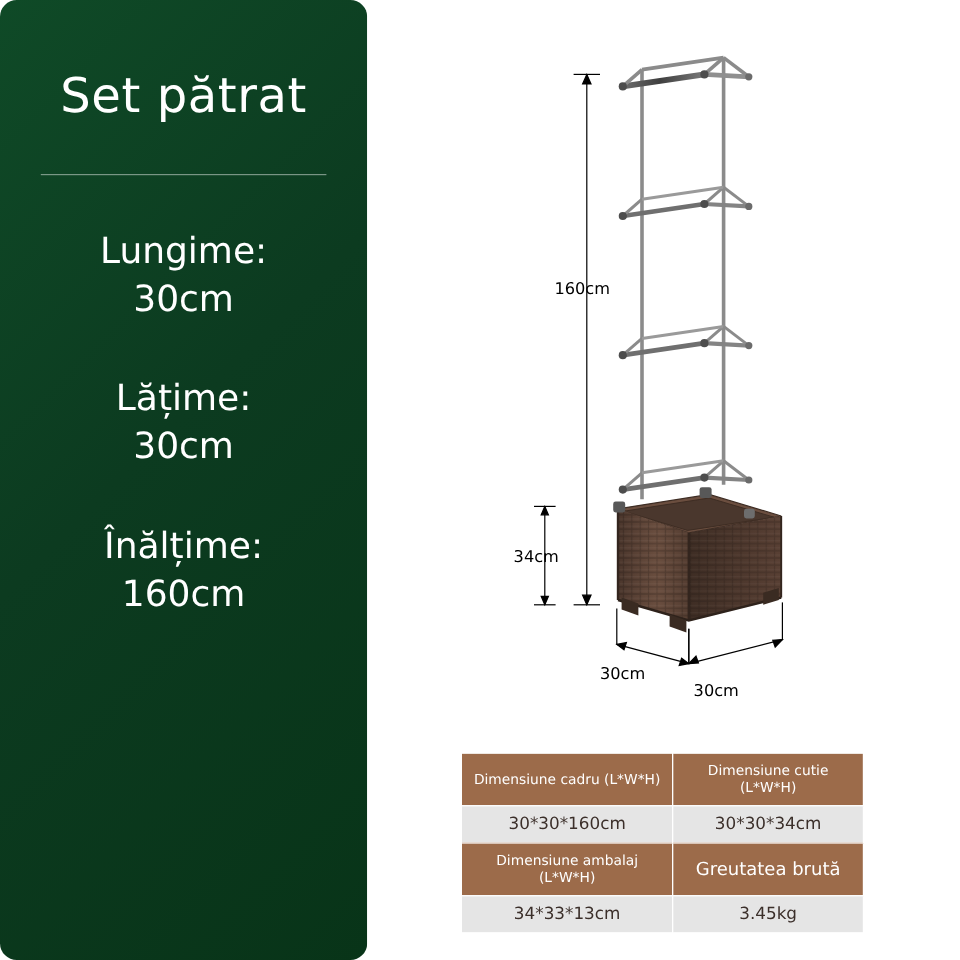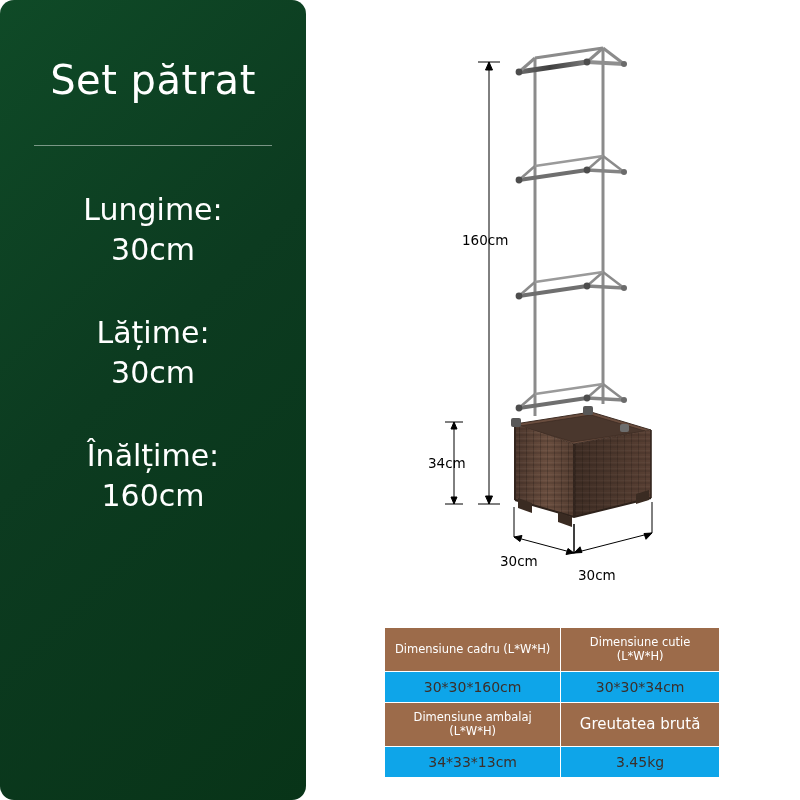--- a/index.html
+++ b/index.html
@@ -100,21 +100,21 @@
     background: #9c6b4a;
     color: #ffffff;
     font-size: 11.5px;
     line-height: 1.25;
   }
   .hdr.big {
     font-size: 15px;
     font-weight: 400;
   }
   .val {
-    background: #0ea5e9;
+    background: #e5e5e5;
     color: #3b2f2a;
     font-size: 14px;
   }
 </style>
 </head>
 <body>
 
 <div class="left-panel">
   <h1 class="panel-title">
     <span>Set pătrat</span><br>

